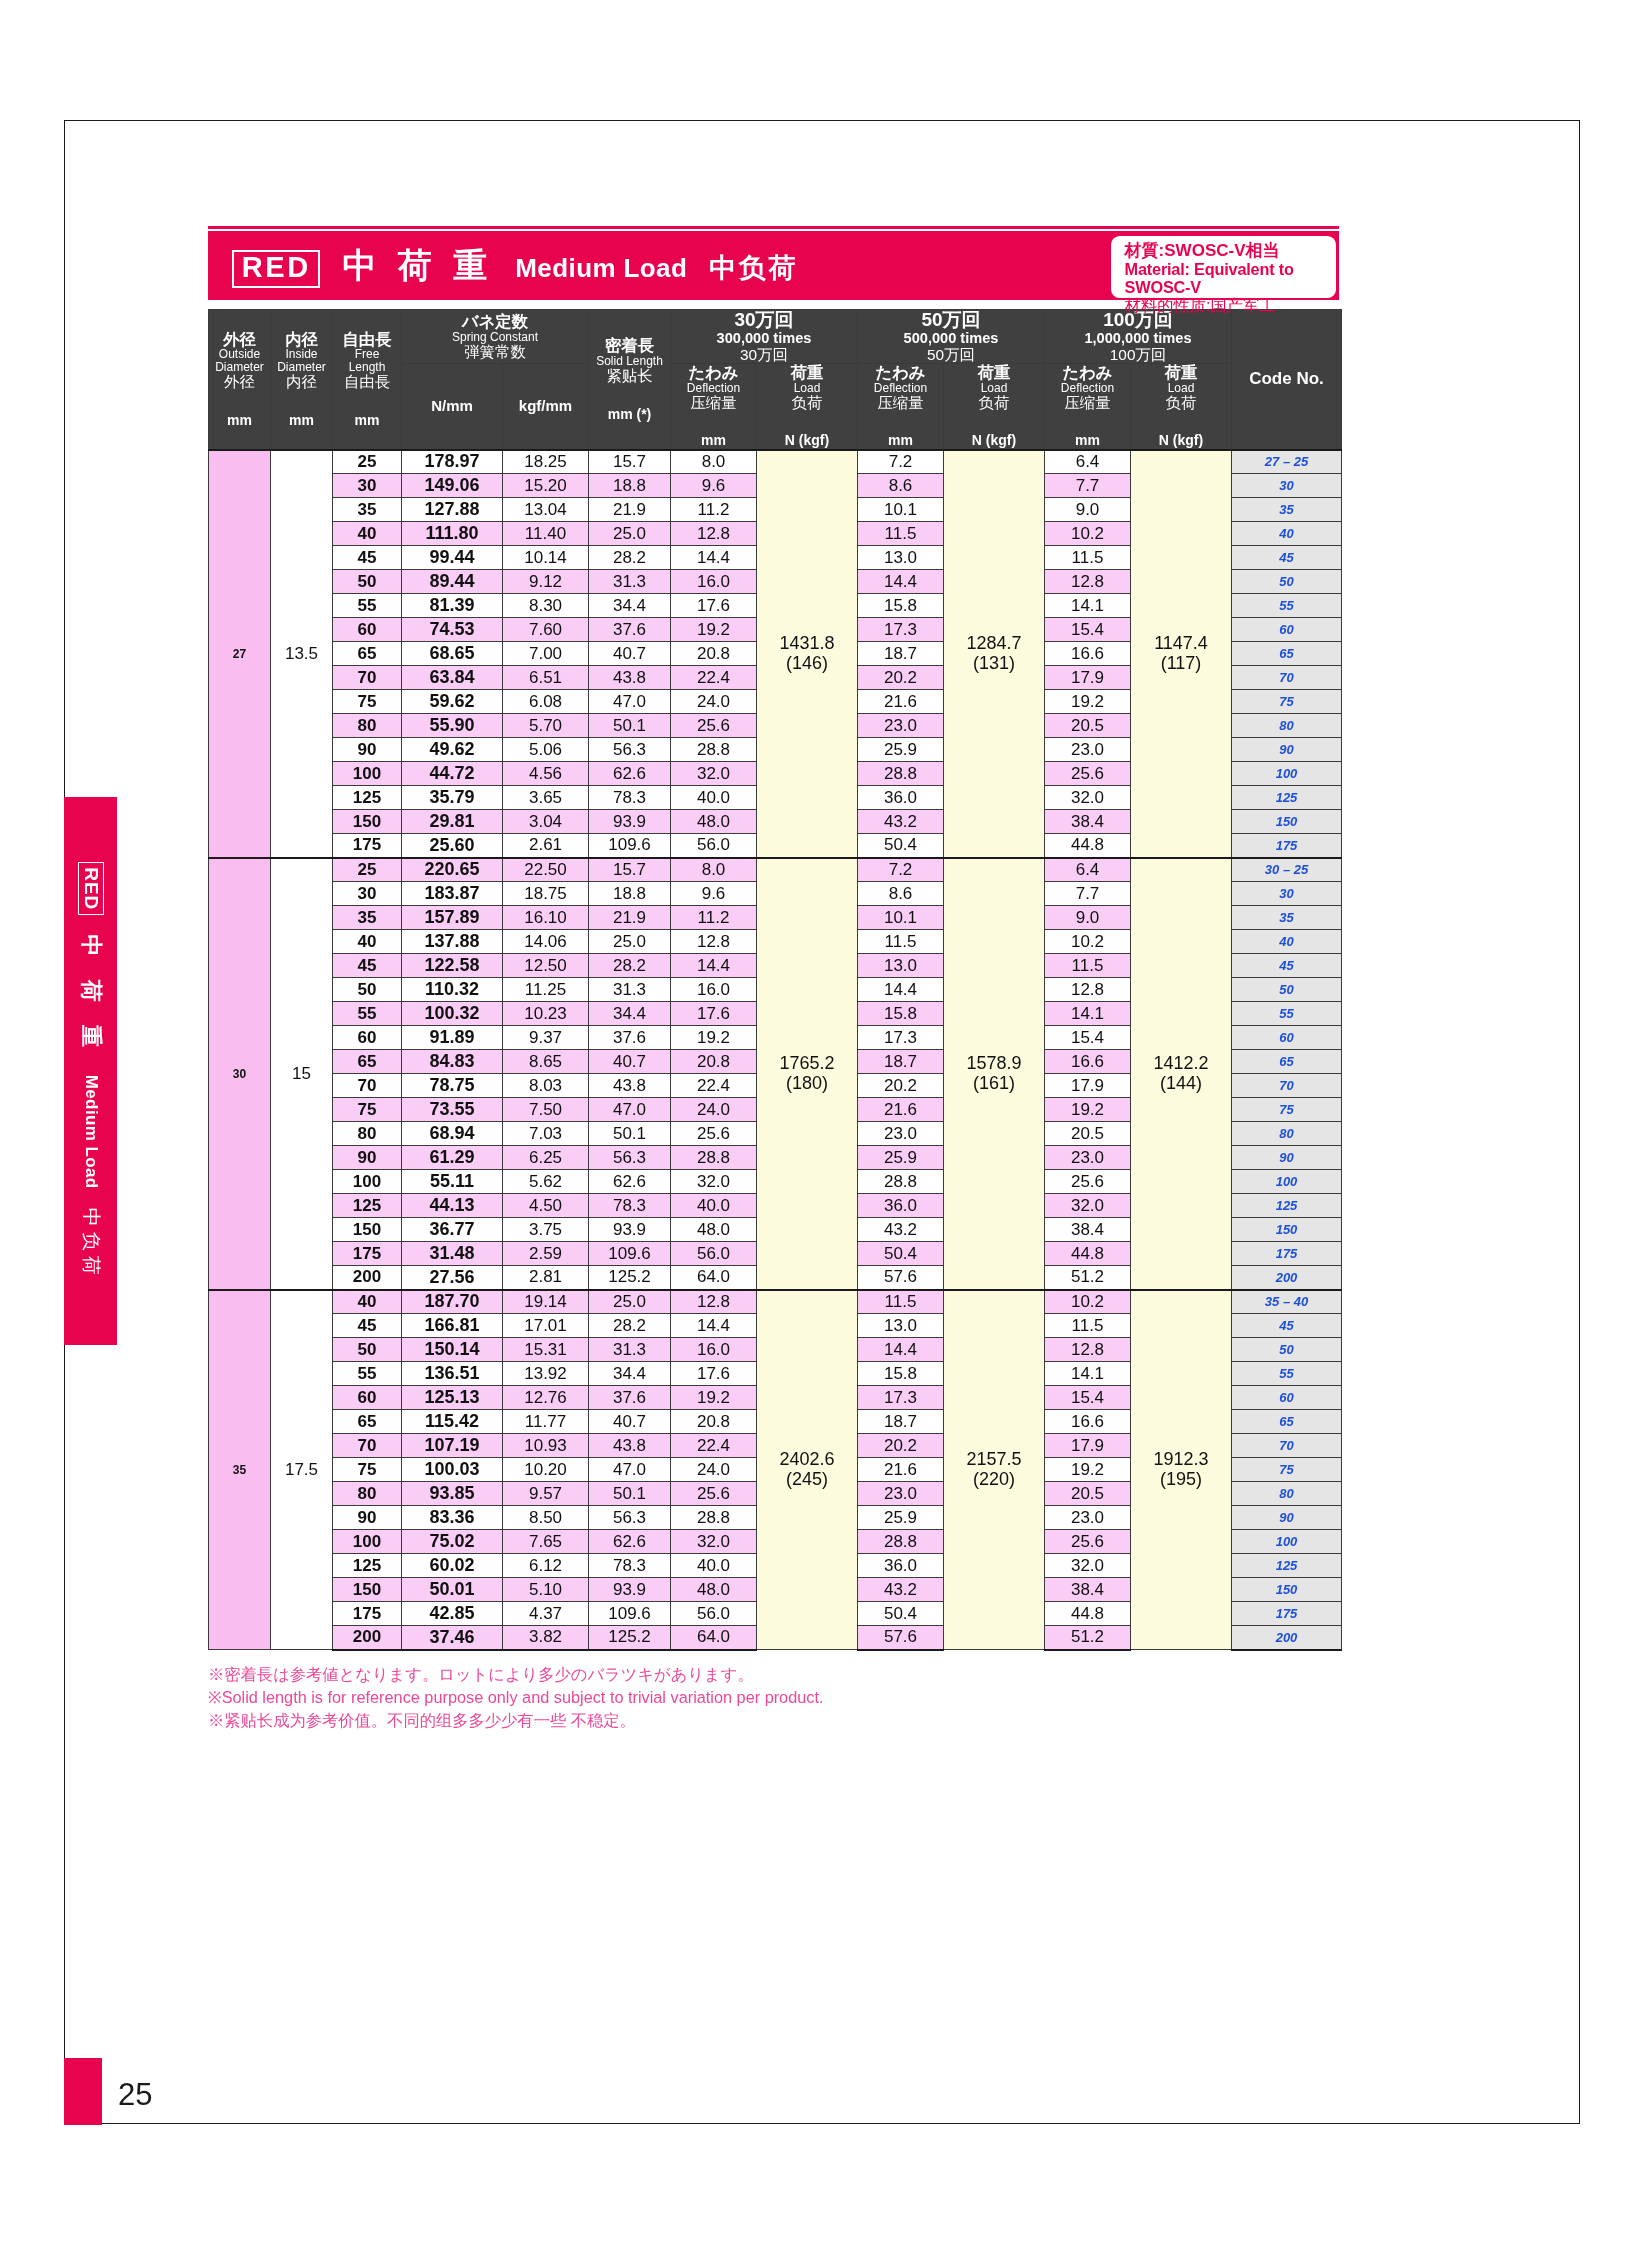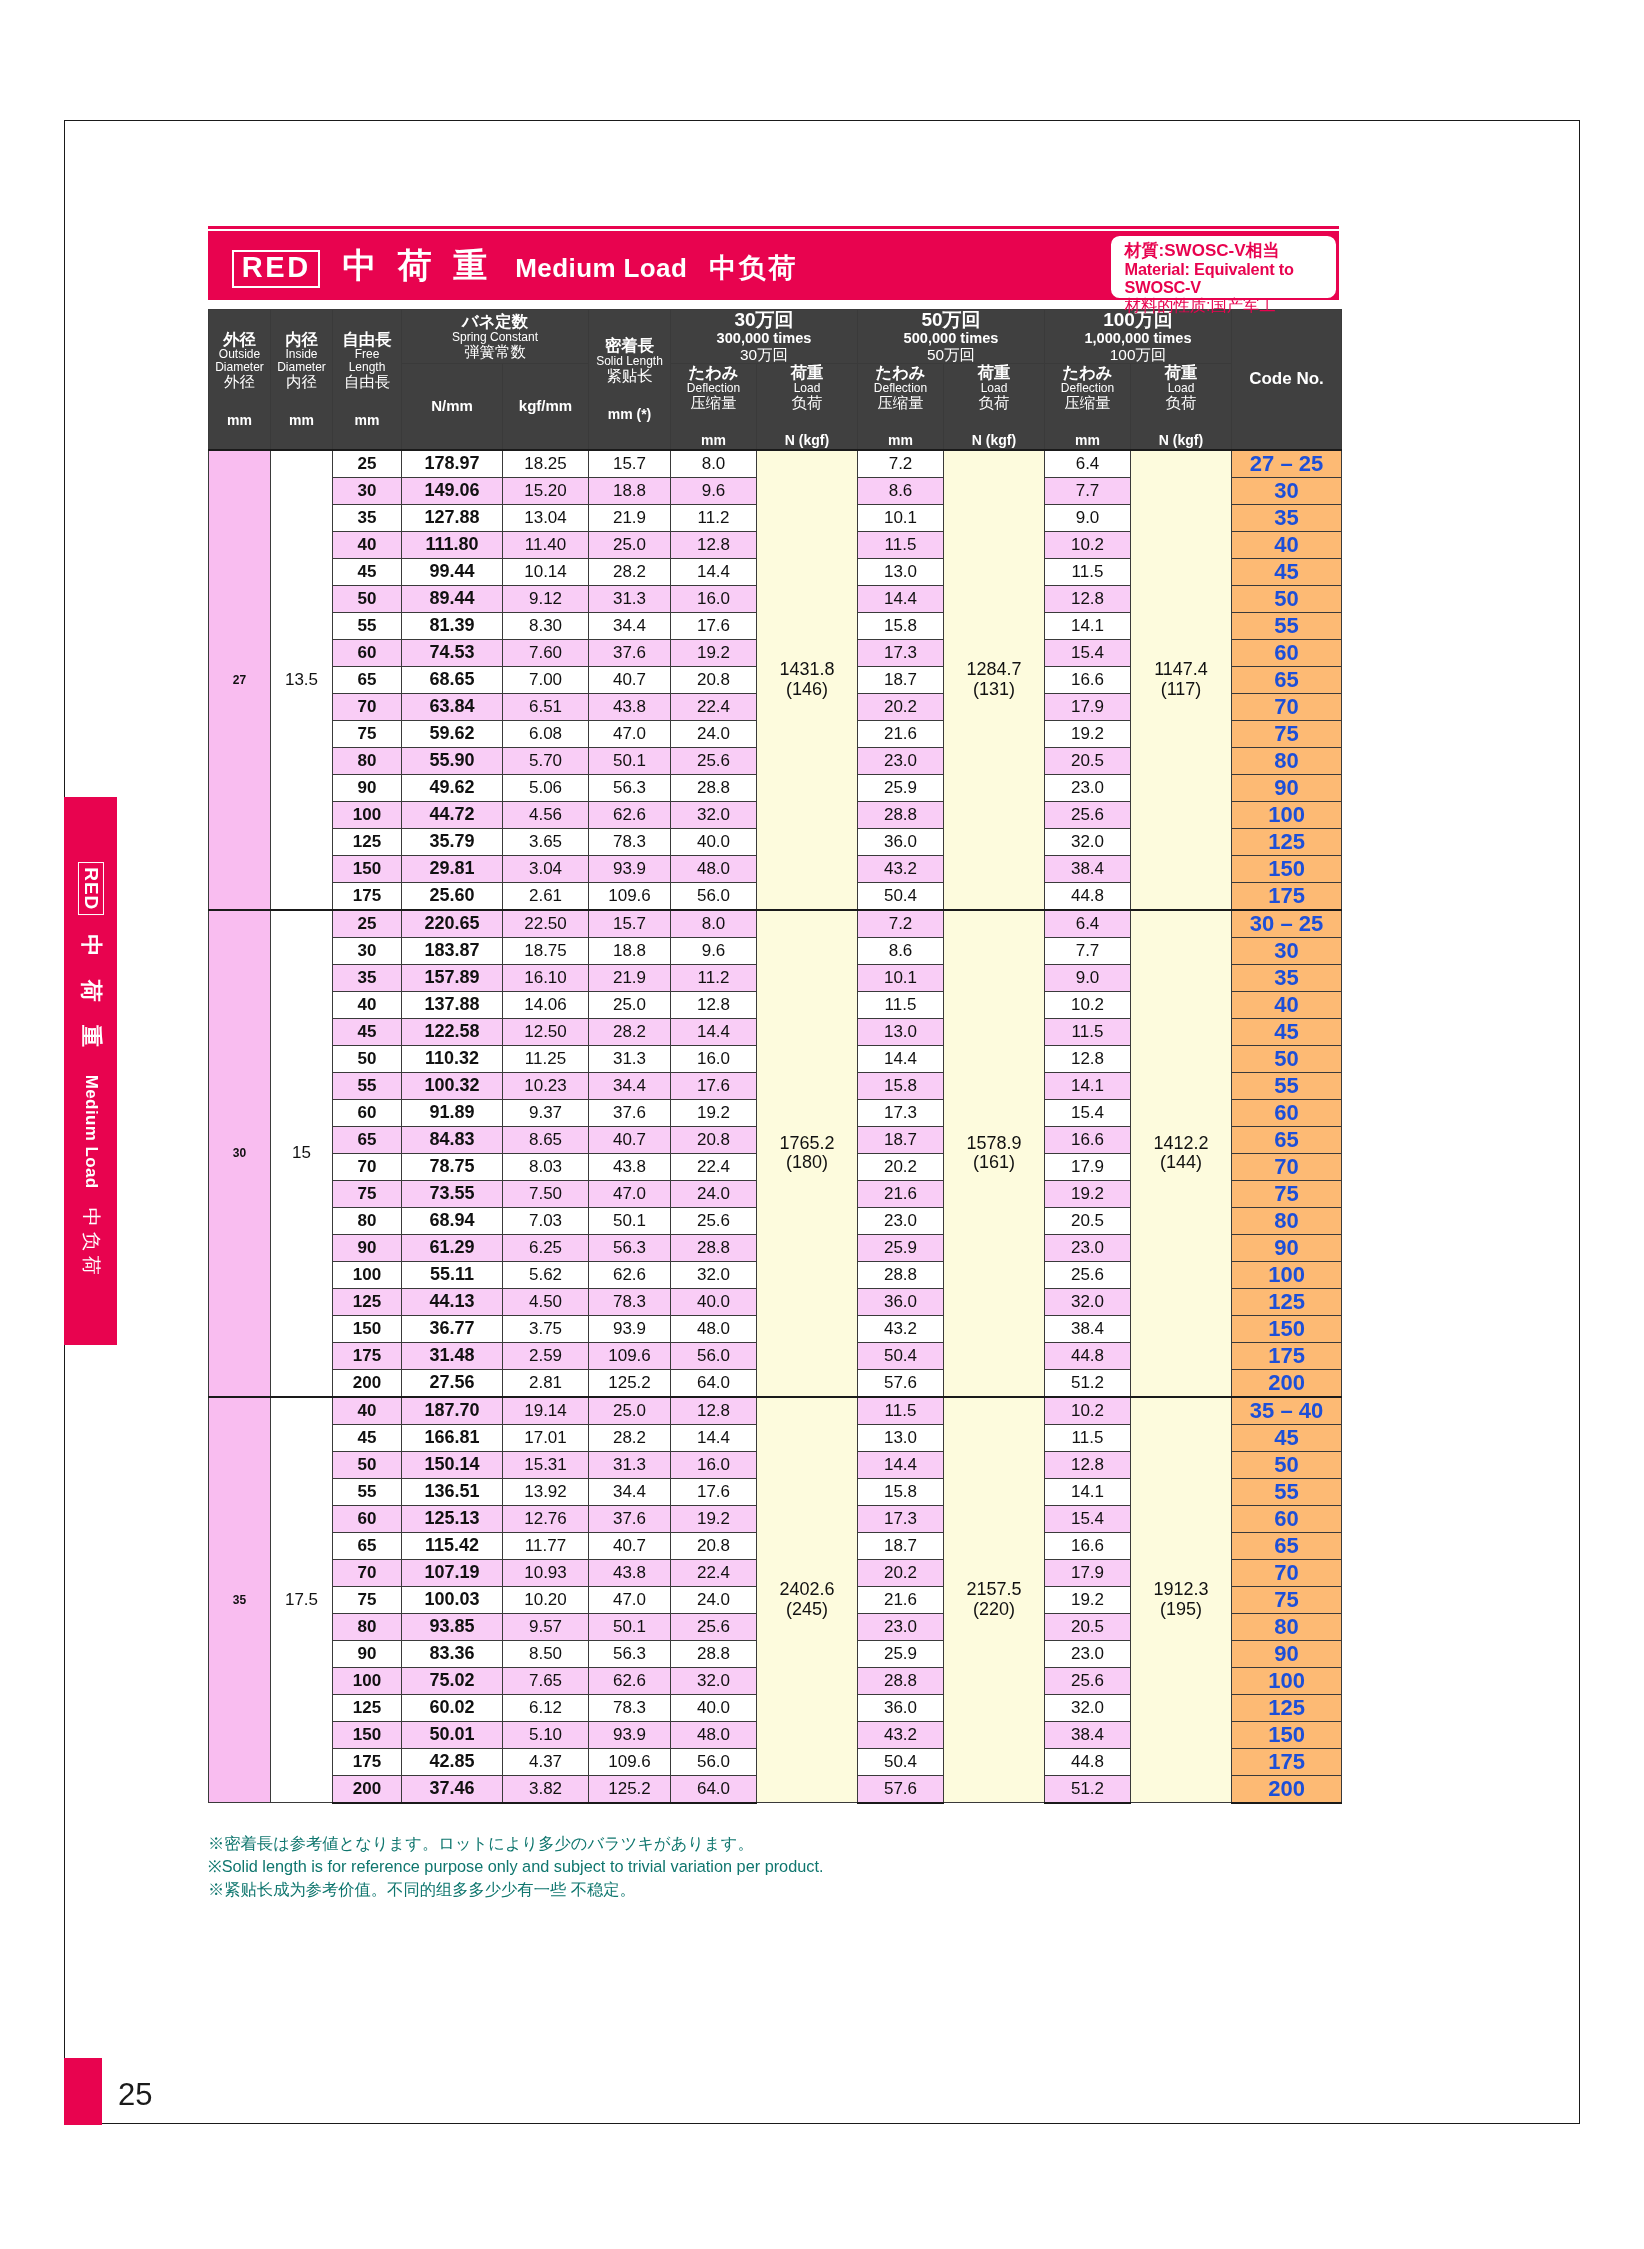--- a/index.html
+++ b/index.html
@@ -126,32 +126,32 @@
   .hdr-big-cn{ font-size:15.4px; display:block; font-weight:400;}
   .hdr-code{ font-size:17px; }
 
   tbody td{ height:24px; font-size:17px; color:#111; }
   td.od, td.id{ background:#f9bdf0; }
   td.od{ font-weight:700; font-size:12px; }
   td.id{ background:#ffffff; font-size:17px; }
   td.fl{ font-weight:700; font-size:17px; }
   td.sc-n{ font-weight:700; font-size:18px; }
   td.load-merge{ background:#fdfbdd; font-size:18px; line-height:1.08; }
-  td.code{ background:#fdba74; color:#1d4fd8; font-weight:700; font-size:22px;
-           text-align:right; padding-right:12px;}
+  td.code{ background:#e5e5e5; color:#1d4fd8; font-weight:700; font-size:13px;
+           text-align:right; padding-right:12px;font-style:italic;}
   tr.stripe td.fl, tr.stripe td.sc-n, tr.stripe td.sc-k,
   tr.stripe td.sl, tr.stripe td.dfl{ background:#f9cdf6; }
   tr.plain td.fl, tr.plain td.sc-n, tr.plain td.sc-k,
   tr.plain td.sl, tr.plain td.dfl{ background:#ffffff; }
   td.dfl{ font-size:17px; }
   tr.block-start td{ border-top:2.6px solid #1a1a1a; }
   tbody tr:last-child td{ border-bottom:2.6px solid #1a1a1a; }
 
   
-  #footnotes{ margin-top:28px; line-height:1.42; color:#0f766e; }
+  #footnotes{ margin-top:12px; line-height:1.42; color:#ec4899; }
   #footnotes div{ font-size:16.3px; }
   #footnotes .fn-en{ font-size:16.3px; }
 </style>
 </head>
 <body>
 
 <div id="page-frame"></div>
 
 <div id="side-tab">
   <div id="side-tab-inner">

